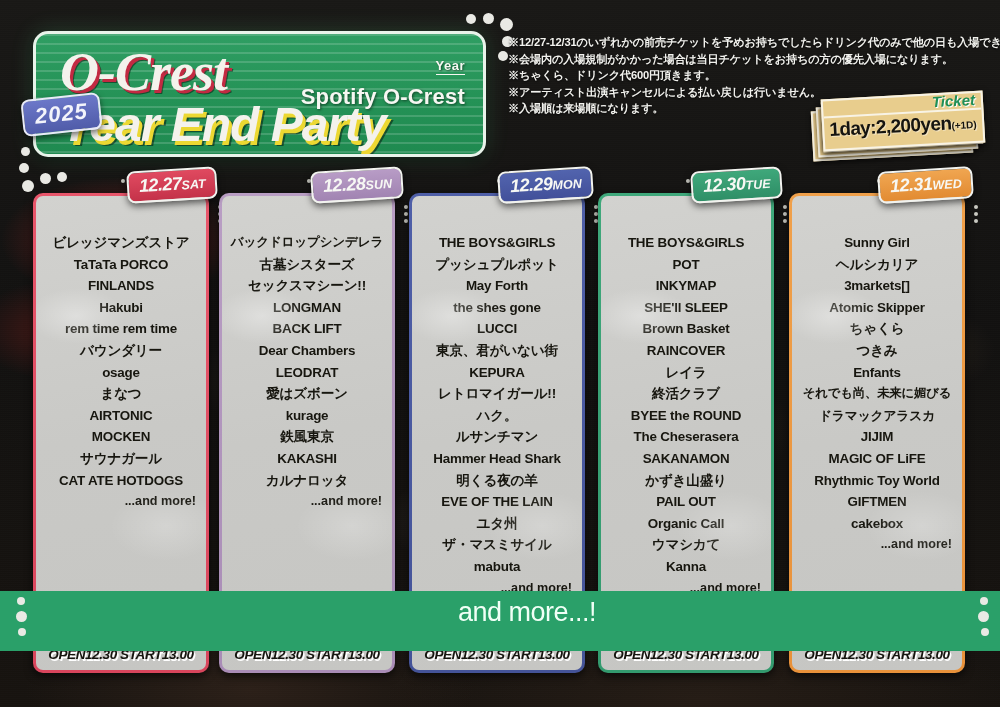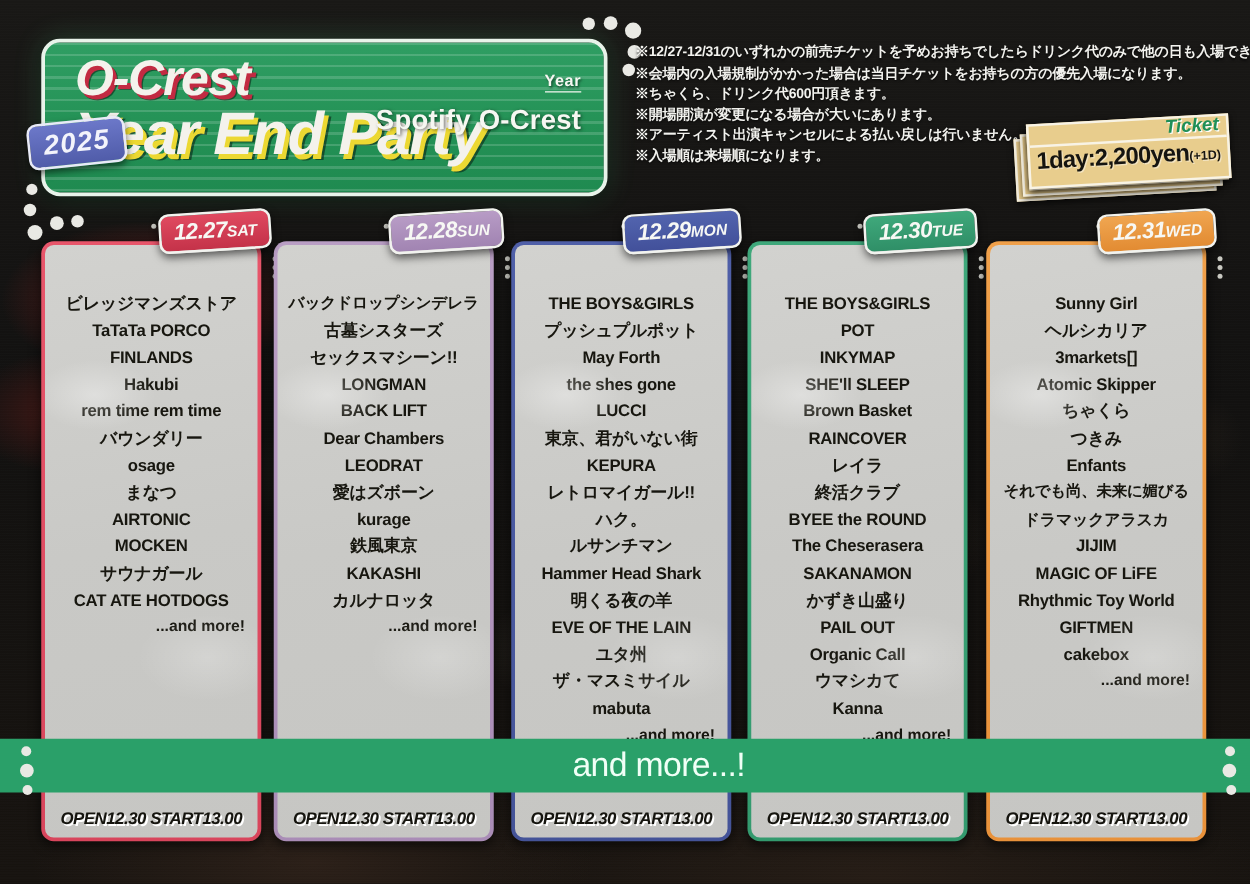--- a/index.html
+++ b/index.html
@@ -44,23 +44,24 @@
       repeating-linear-gradient(180deg,
         rgba(255,255,255,0.16) 0 2px,
         rgba(255,255,255,0.00) 2px 9px),
       linear-gradient(180deg, #2f9e63 0%, #249256 55%, #1f8a50 100%);
     border: 3px solid #e8f3ea;
     box-shadow: 0 0 22px rgba(120,255,170,0.18), 0 4px 10px rgba(0,0,0,.6);
     overflow: hidden;
   }
   #title-text-wrap { position: absolute; left: 24px; top: 7px; }
   .line1 {
-    font-size: 40px; font-weight: bold; font-style: italic;
+    font-size: 54px; font-weight: bold; font-style: italic;
     letter-spacing: -1px; color: #f4f2ec;
     text-shadow: 3px 3px 0 #c22a42, 4px 4px 0 rgba(0,0,0,.45);
+    font-family: Liberation Serif, serif;
   }
   .line2 {
     margin-top: -6px;
     font-size: 48px; font-weight: bold; font-style: italic;
     letter-spacing: -1px; color: #f4f2ec;
     text-shadow: 3px 4px 0 #ecd832, 5px 5px 0 rgba(0,0,0,.45);
   }
   #year-badge {
     position: absolute; left: 22px; top: 96px;
     transform: rotate(-6deg);
@@ -208,21 +209,21 @@
   #card-4 { left: 789px; background: linear-gradient(180deg,#f0a04a,#e8913a); }
 
   #badge-0 { background: linear-gradient(180deg,#e04a60,#c43249); }
   #badge-1 { background: linear-gradient(180deg,#b89cc6,#a184b2); }
   #badge-2 { background: linear-gradient(180deg,#5264ae,#42509a); }
   #badge-3 { background: linear-gradient(180deg,#3fa87b,#2f8f67); }
   #badge-4 { background: linear-gradient(180deg,#f0a651,#e28b32); }
 
   
   #more-banner {
-    position: absolute; left: 0; top: 591px; width: 1000px; height: 43px;
+    position: absolute; left: 0; top: 591px; width: 1000px; height: 60px;
     background: #2aa069;
     z-index: 8;
   }
   #more-text {
     position: absolute; right: 404px; top: 6px;
     color: #f0fff6; font-size: 27px; font-weight: normal;
     letter-spacing: -.5px;
   }
   #banner-dots-l { position: absolute; left: 17px; top: 6px; }
   #banner-dots-r { position: absolute; right: 22px; top: 6px; }
@@ -257,21 +258,20 @@
   <div class="dot" style="left:483px; top:13px; width:11px; height:11px;"></div>
   <div class="dot" style="left:500px; top:18px; width:13px; height:13px;"></div>
   <div class="dot" style="left:502px; top:36px; width:11px; height:11px;"></div>
   <div class="dot" style="left:498px; top:51px; width:10px; height:10px;"></div>
 </div>
 
 <div id="notes">
   <div class="note">※12/27-12/31のいずれかの前売チケットを予めお持ちでしたらドリンク代のみで他の日も入場できます。</div>
   <div class="note">※会場内の入場規制がかかった場合は当日チケットをお持ちの方の優先入場になります。</div>
   <div class="note">※ちゃくら、ドリンク代600円頂きます。</div>
-  <div class="note">※開場開演が変更になる場合が大いにあります。</div>
   <div class="note">※アーティスト出演キャンセルによる払い戻しは行いません。</div>
   <div class="note">※入場順は来場順になります。</div>
 </div>
 
 <div id="ticket-stack">
   <div class="tkt b3"></div>
   <div class="tkt b2"></div>
   <div class="tkt b1"></div>
   <div class="tkt-face">
     <div id="ticket-word">Ticket</div>

